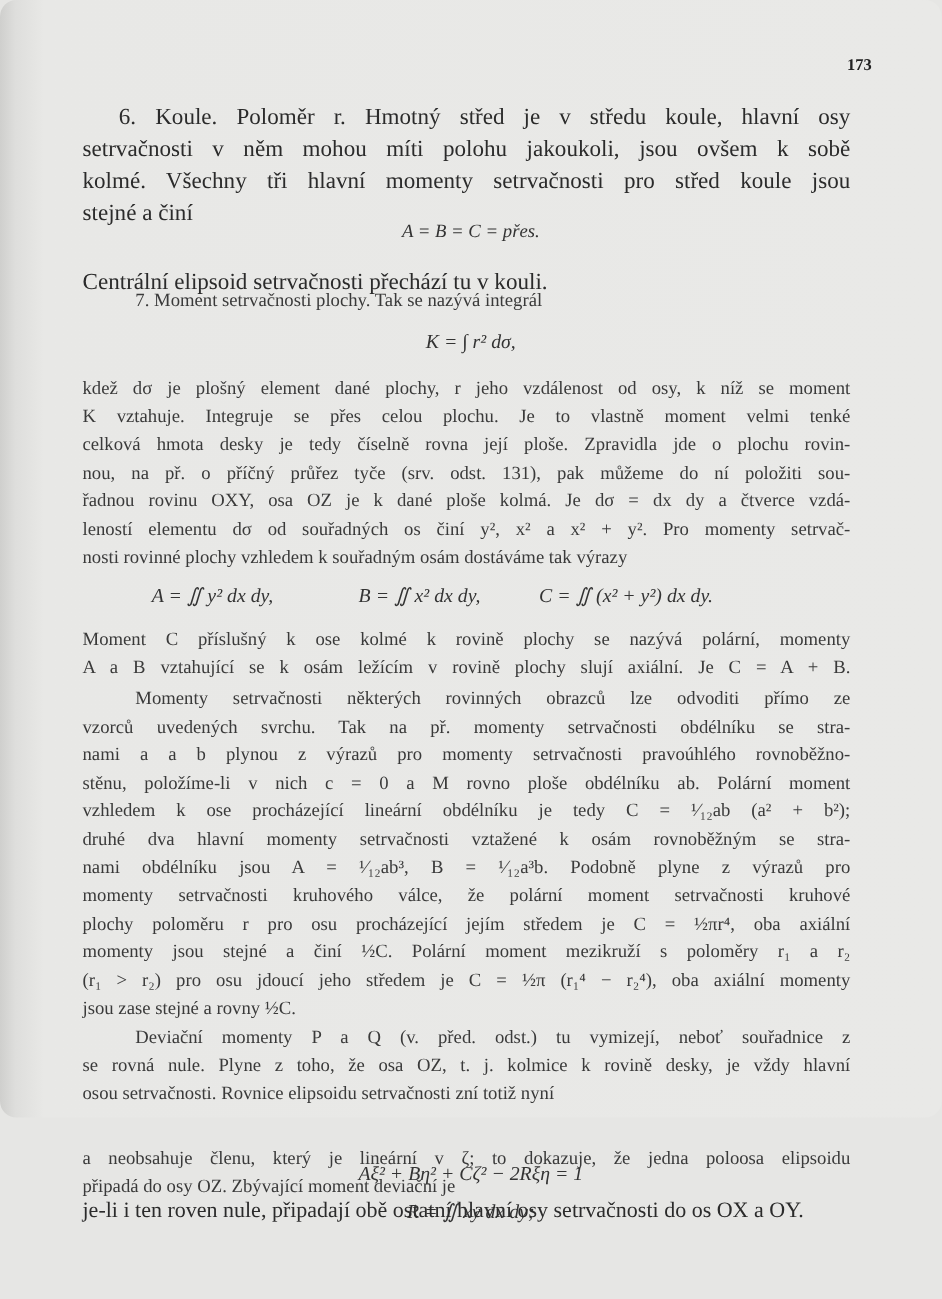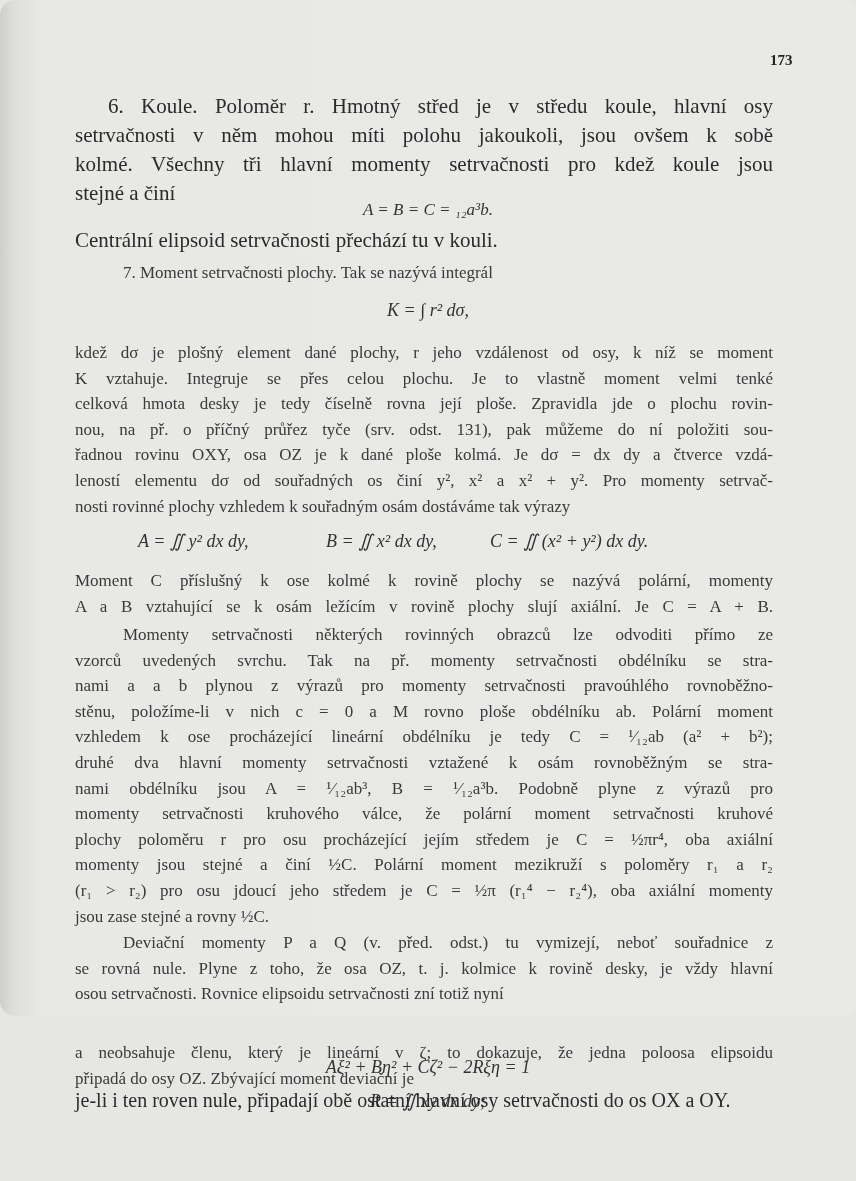--- a/index.html
+++ b/index.html
@@ -39,27 +39,27 @@
 </head>
 <body>
 
 <div class="page">
 
   <div class="pagenum">173</div>
 
   <div class="text big" style="top:92px;">
     <span class="justify-line indent">6. Koule. Poloměr r. Hmotný střed je v středu koule, hlavní osy</span>
     <span class="justify-line">setrvačnosti v něm mohou míti polohu jakoukoli, jsou ovšem k sobě</span>
-    <span class="justify-line">kolmé. Všechny tři hlavní momenty setrvačnosti pro kdež koule jsou</span>
+    <span class="justify-line">kolmé. Všechny tři hlavní momenty setrvačnosti pro střed koule jsou</span>
     <span class="last-line">stejné a činí</span>
   </div>
 
-  <div class="eq" style="top:200px; font-size:17px;">A = B = C = ₁₂a³b.</div>
+  <div class="eq" style="top:200px; font-size:17px;">A = B = C = přes.</div>
 
-  <div class="text big" style="top:226px;">
+  <div class="text big" style="top:242px;">
     <span class="last-line">Centrální elipsoid setrvačnosti přechází tu v kouli.</span>
   </div>
 
   <div class="text small" style="top:260px;">
     <span class="last-line indent2">7. Moment setrvačnosti plochy. Tak se nazývá integrál</span>
   </div>
 
   <div class="eq" style="top:300px; font-size:18px;">K = ∫ r² dσ,</div>
 
   <div class="text small" style="top:340px;">

